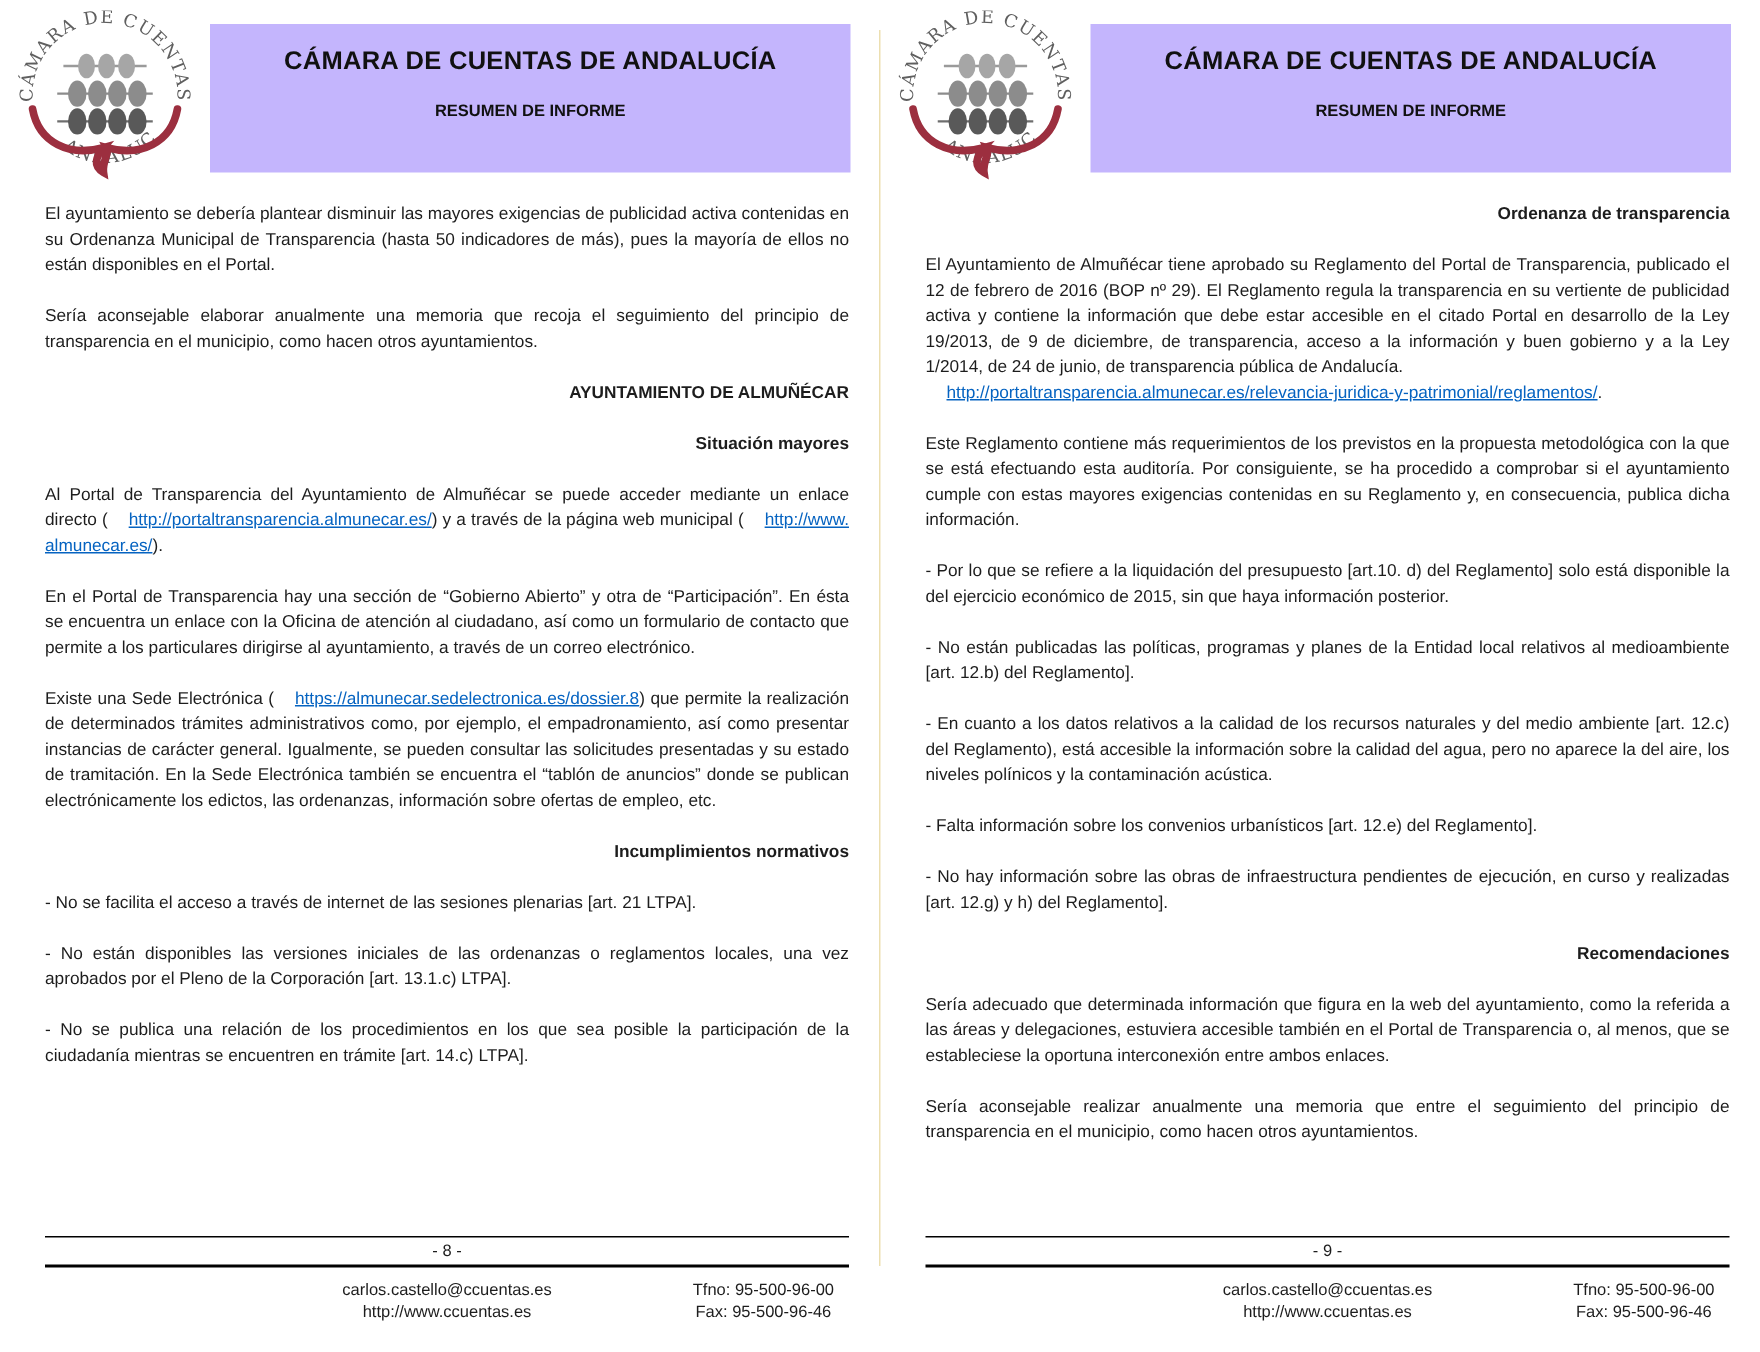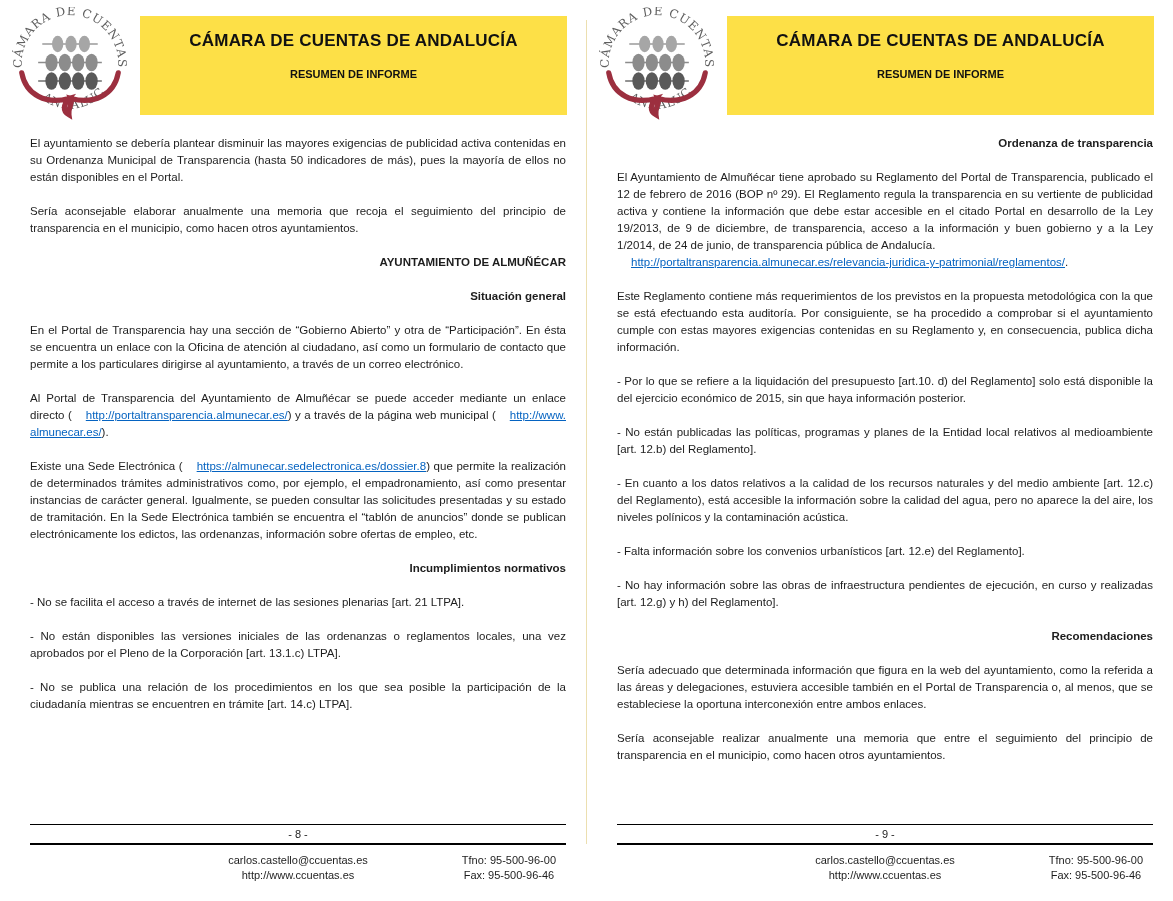--- a/index.html
+++ b/index.html
@@ -9,21 +9,21 @@
   }
   .page{position:absolute;top:0;width:586px;height:901px;background:#fff;}
   .page.p0{left:0;}
   .page.p1{left:587px;}
   .divider-stripe{position:absolute;left:586px;top:20px;width:10px;height:824px;background:#ecdfb0;}
 
   
   .logo{position:absolute;left:10px;top:7px;width:120px;height:113px;}
   .banner{
     position:absolute;left:140px;top:16px;width:427px;height:99px;
-    background:#fde047;display:flex;flex-direction:column;align-items:center;
+    background:#c4b5fd;display:flex;flex-direction:column;align-items:center;
   }
   .banner .title{font-size:17px;font-weight:bold;letter-spacing:.2px;margin-top:15px;color:#111;}
   .banner .subtitle{font-size:11px;font-weight:bold;margin-top:17px;color:#111;}
 
   
   .page-body{position:absolute;left:30px;top:135px;width:536px;font-size:11.5px;line-height:17px;}
   .blk{margin:0 0 17px 0;text-align:justify;}
   .blk.heading{font-weight:bold;text-align:right;}
   .blk.italic{}
   a.lnk{color:#0563c1;text-decoration:underline;cursor:pointer;word-break:break-all;margin-left:14px;}
@@ -71,23 +71,23 @@
     <path d="M8,64 C12,86 32,95 54,89 C49,95 47,101 54,105 C53,98 58,93 56,89 C78,95 98,86 102,64" fill="none" stroke="#9c2f3f" stroke-width="5" stroke-linecap="round"></path>
   </svg>
   <div class="banner">
     <div class="title">CÁMARA DE CUENTAS DE ANDALUCÍA</div>
     <div class="subtitle">RESUMEN DE INFORME</div>
   </div>
   <div class="page-body">
       <p class="blk italic"><span>El ayuntamiento se debería plantear disminuir las mayores exigencias de publicidad activa contenidas en su Ordenanza Municipal de Transparencia (hasta 50 indicadores de más), pues la mayoría de ellos no están disponibles en el Portal.</span></p>
       <p class="blk italic"><span>Sería aconsejable elaborar anualmente una memoria que recoja el seguimiento del principio de transparencia en el municipio, como hacen otros ayuntamientos.</span></p>
       <p class="blk heading"><span>AYUNTAMIENTO DE ALMUÑÉCAR</span></p>
-      <p class="blk heading"><span>Situación general</span></p>
+      <p class="blk heading"><span>Situación mayores</span></p>
+      <p class="blk normal"><span>Al Portal de Transparencia del Ayuntamiento de Almuñécar se puede acceder mediante un enlace directo (</span><a class="lnk" href="#">http://portaltransparencia.almunecar.es/</a><span>) y a través de la página web municipal (</span><a class="lnk" href="#">http://www.almunecar.es/</a><span>).</span></p>
       <p class="blk normal"><span>En el Portal de Transparencia hay una sección de “Gobierno Abierto” y otra de “Participación”. En ésta se encuentra un enlace con la Oficina de atención al ciudadano, así como un formulario de contacto que permite a los particulares dirigirse al ayuntamiento, a través de un correo electrónico.</span></p>
-      <p class="blk normal"><span>Al Portal de Transparencia del Ayuntamiento de Almuñécar se puede acceder mediante un enlace directo (</span><a class="lnk" href="#">http://portaltransparencia.almunecar.es/</a><span>) y a través de la página web municipal (</span><a class="lnk" href="#">http://www.almunecar.es/</a><span>).</span></p>
       <p class="blk normal"><span>Existe una Sede Electrónica (</span><a class="lnk" href="#">https://almunecar.sedelectronica.es/dossier.8</a><span>) que permite la realización de determinados trámites administrativos como, por ejemplo, el empadronamiento, así como presentar instancias de carácter general. Igualmente, se pueden consultar las solicitudes presentadas y su estado de tramitación. En la Sede Electrónica también se encuentra el “tablón de anuncios” donde se publican electrónicamente los edictos, las ordenanzas, información sobre ofertas de empleo, etc.</span></p>
       <p class="blk heading"><span>Incumplimientos normativos</span></p>
       <p class="blk normal"><span>- No se facilita el acceso a través de internet de las sesiones plenarias [art. 21 LTPA].</span></p>
       <p class="blk normal"><span>- No están disponibles las versiones iniciales de las ordenanzas o reglamentos locales, una vez aprobados por el Pleno de la Corporación [art. 13.1.c) LTPA].</span></p>
       <p class="blk normal"><span>- No se publica una relación de los procedimientos en los que sea posible la participación de la ciudadanía mientras se encuentren en trámite [art. 14.c) LTPA].</span></p>
     </div>
   <div class="pager">
     <div class="page-num">- 8 -</div>
   </div>
   <div class="contact">

